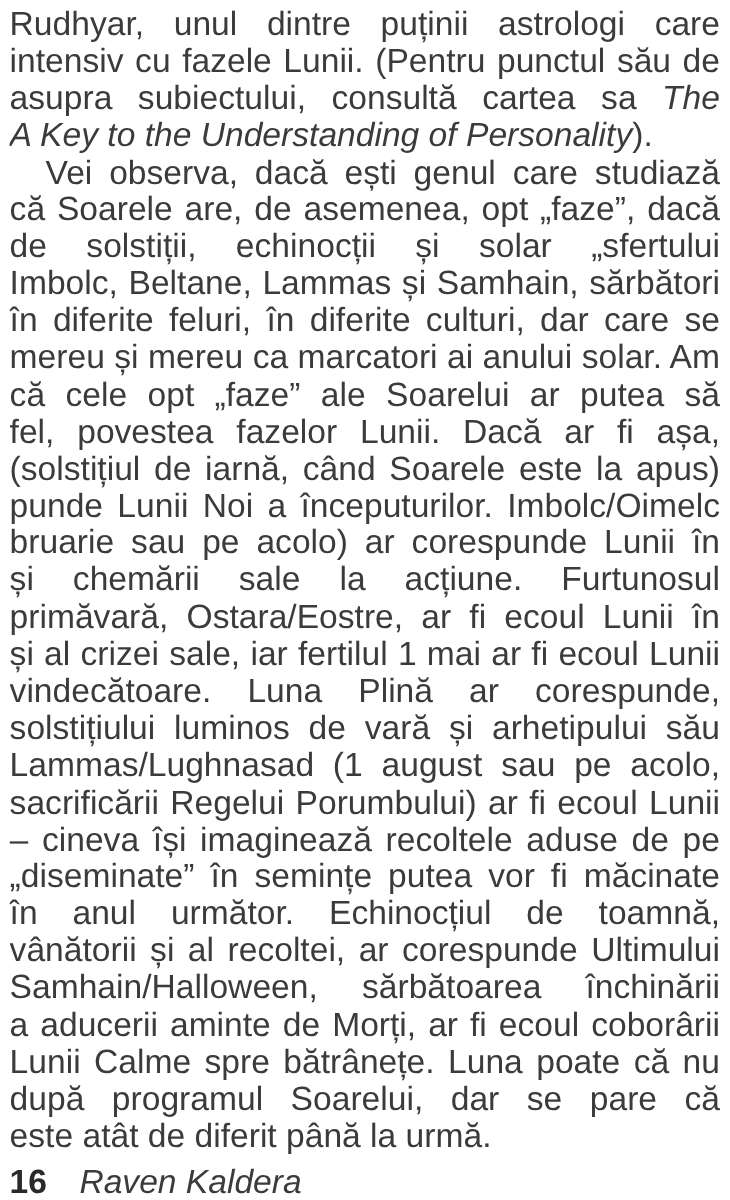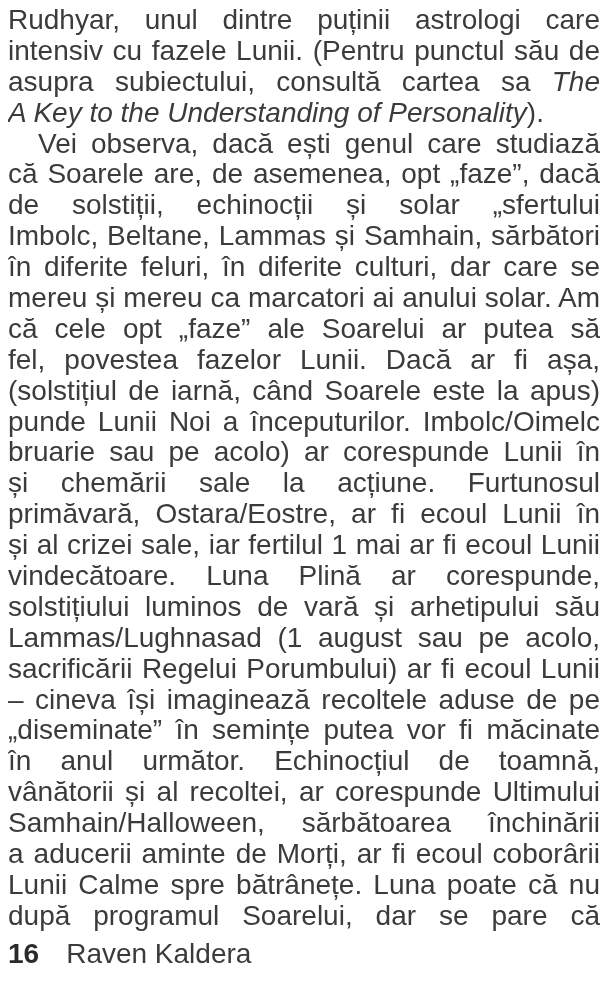--- a/index.html
+++ b/index.html
@@ -39,20 +39,21 @@
     line-height: 24px;
     display: flex;
     align-items: baseline;
   }
   .footer .pagenum {
     font-weight: 700;
     color: #2a2a2a;
     margin-right: 27px;
   }
   .footer .author {
+    font-style: italic;
     color: #3b3b3b;
     text-align: center;
   }
 </style>
 </head>
 <body style="background: rgb(255, 255, 255);">
 
 <div class="page">
   <div class="body-text" id="body-text">
       <div class="line"><span>Rudhyar, unul dintre puținii astrologi care lucrează</span></div>
@@ -78,18 +79,19 @@
       <div class="line"><span>Lammas/Lughnasad (1 august sau pe acolo, sărbătoarea</span></div>
       <div class="line"><span>sacrificării Regelui Porumbului) ar fi ecoul Lunii Difuze</span></div>
       <div class="line"><span>– cineva își imaginează recoltele aduse de pe câmp și</span></div>
       <div class="line"><span>„diseminate” în semințe putea vor fi măcinate sau plantate</span></div>
       <div class="line"><span>în anul următor. Echinocțiul de toamnă, momentul</span></div>
       <div class="line"><span>vânătorii și al recoltei, ar corespunde Ultimului Pătrar, iar</span></div>
       <div class="line"><span>Samhain/Halloween, sărbătoarea închinării strămoșilor și</span></div>
       <div class="line"><span>a aducerii aminte de Morți, ar fi ecoul coborârii blânde a</span></div>
       <div class="line"><span>Lunii Calme spre bătrânețe. Luna poate că nu dansează</span></div>
       <div class="line"><span>după programul Soarelui, dar se pare că modelul său nu</span></div>
+      <div class="line last"><span>este atât de diferit până la urmă.</span></div>
     </div>
   <div class="footer">
     <span class="pagenum">16</span>
     <span class="author">Raven Kaldera</span>
   </div>
 </div>
 
 </body></html>

